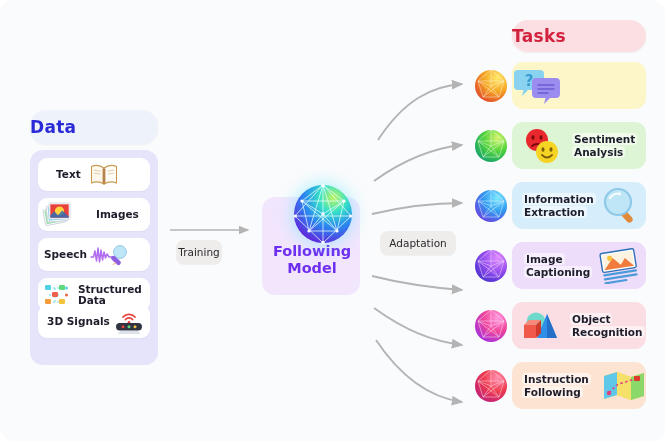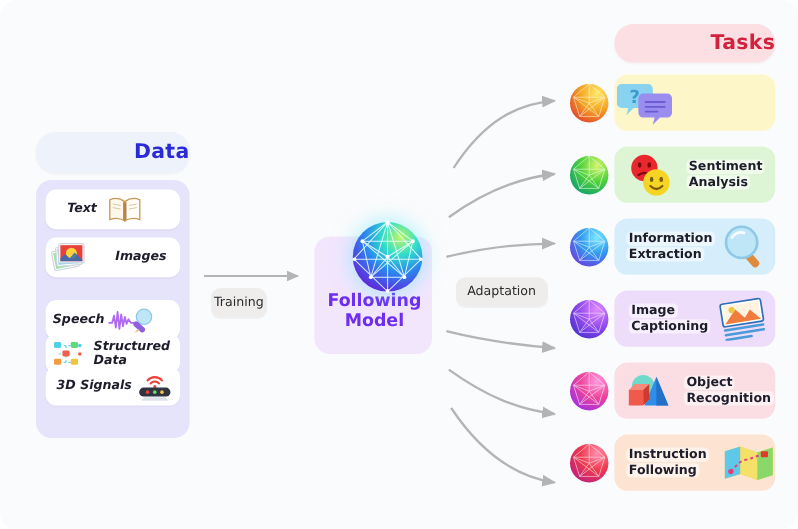--- a/index.html
+++ b/index.html
@@ -11,54 +11,53 @@
   #canvas{
     position:relative;width:665px;height:441px;
     background:#fafbfc;
     border-radius:14px;
     overflow:hidden;
   }
 
   
   .pill-header{
     position:absolute;
-    display:flex;align-items:center;justify-content:flex-end;
+    display:flex;align-items:center;justify-content:flex-start;
     border-radius:16px;
     font-weight:bold;
     letter-spacing:.3px;
   }
 
   
   #data-header{
     left:30px;top:110px;width:128px;height:34px;
     background:#eef3fb;color:#2a2ad6;font-size:17px;
     box-shadow:0 1px 2px rgba(60,70,110,.07);
   }
   #data-panel{
     position:absolute;left:30px;top:150px;width:128px;height:215px;
     background:#e6e4fb;border-radius:13px;
   }
   .data-item{
     position:absolute;left:8px;width:112px;height:33px;
     background:#ffffff;border-radius:9px;
     display:flex;align-items:center;
     box-shadow:0 1px 1px rgba(90,90,140,.05);
-    font-style:italic;
   }
   .data-item .lbl{
     font-size:10.5px;font-weight:bold;color:#1d1d2b;
     line-height:11px;
   }
   .data-item .ico{
     display:flex;align-items:center;justify-content:center;
     flex:0 0 auto;
   }
   .di-text   {top:8px;}
   .di-images {top:48px;}
-  .di-speech {top:100px;}
+  .di-speech {top:88px;}
   .di-struct {top:128px;}
   .di-3d     {top:155px;justify-content:center;}
 
   .di-text   .lbl{margin-left:18px;}
   .di-text   .ico{margin-left:8px;}
   .di-images .ico{margin-left:4px;}
   .di-images .lbl{margin-left:20px;}
   .di-speech .lbl{margin-left:6px;}
   .di-speech .ico{margin-left:2px;}
   .di-struct .ico{margin-left:5px;}

